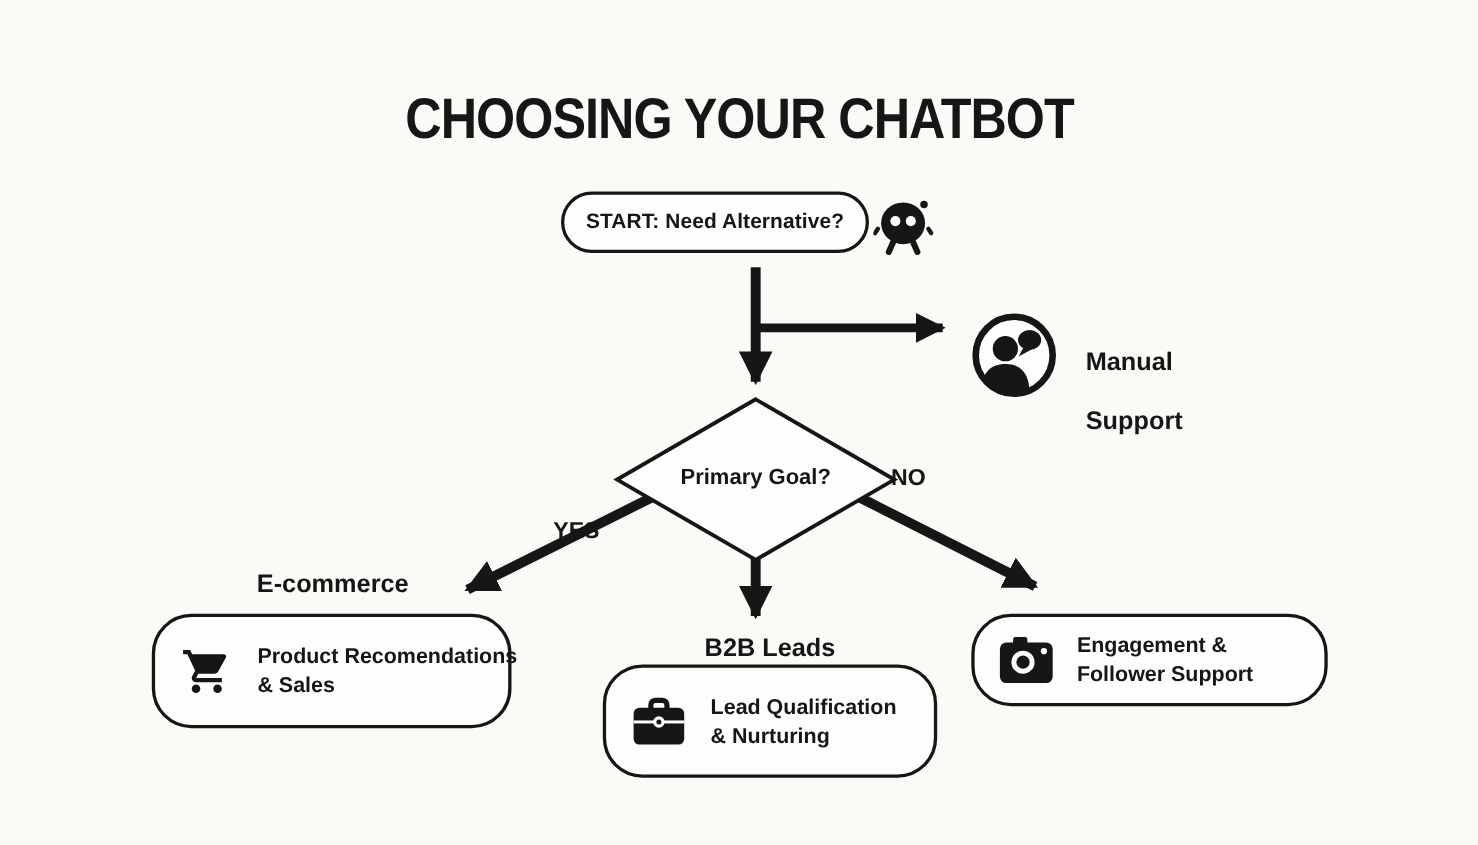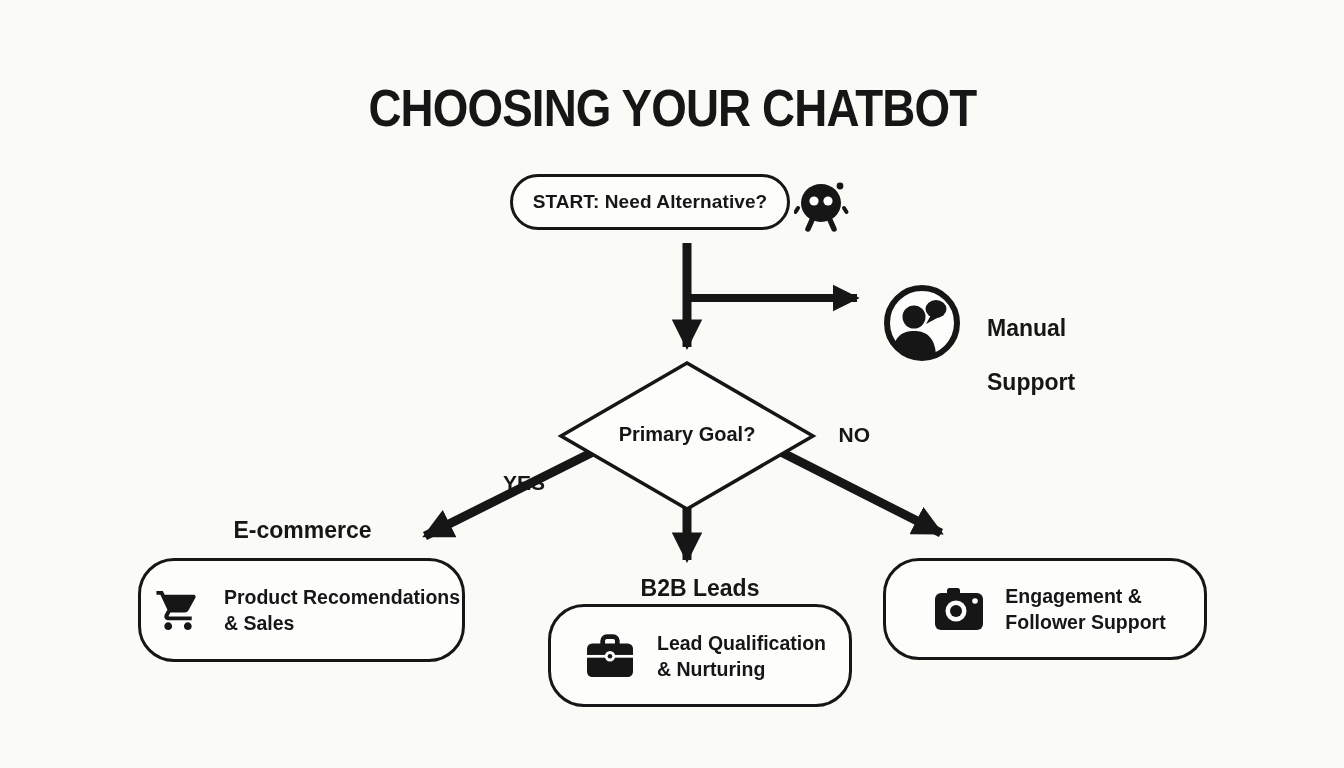--- a/index.html
+++ b/index.html
@@ -49,33 +49,33 @@
   .label{
     position:absolute;z-index:2;font-weight:700;white-space:pre-line;
   }
   .support-text{left:987px;top:288px;font-size:23px;line-height:27px;}
 
   .decision-text{
     left:587px;top:423px;width:200px;text-align:center;
     font-size:20px;z-index:2;
   }
   .yes{left:492px;top:423px;width:64px;text-align:center;font-size:21px;margin-top:48px;}
-  .no{left:810px;top:423px;width:60px;text-align:right;font-size:21px;}
+  .no{left:810px;top:423px;width:60px;text-align:left;font-size:21px;}
 
   .branch-label{font-size:23px;text-align:center;}
   .lbl-ecom{left:140px;top:517px;width:325px;}
   .lbl-b2b{left:548px;top:575px;width:304px;}
   .lbl-ig{left:860px;top:516px;width:330px;}
 
   .outcome{
-    border-radius:36px;gap:21px;padding-left:22px;padding-right:12px;justify-content:center;
+    border-radius:36px;gap:21px;padding-left:22px;padding-right:12px;
   }
   .box-ecom{left:138px;top:558px;width:327px;height:104px;}
   .box-b2b{left:548px;top:604px;width:304px;height:103px;}
-  .box-ig{left:883px;top:558px;width:324px;height:102px;}
+  .box-ig{left:883px;top:558px;width:324px;height:84px;}
   .outcome .oicon{flex:0 0 auto;display:flex;align-items:center;}
   .outcome .otext{
     font-size:19.5px;font-weight:700;line-height:26px;white-space:nowrap;
   }
 </style>
 </head>
 <body>
 
 <div class="canvas">
 

